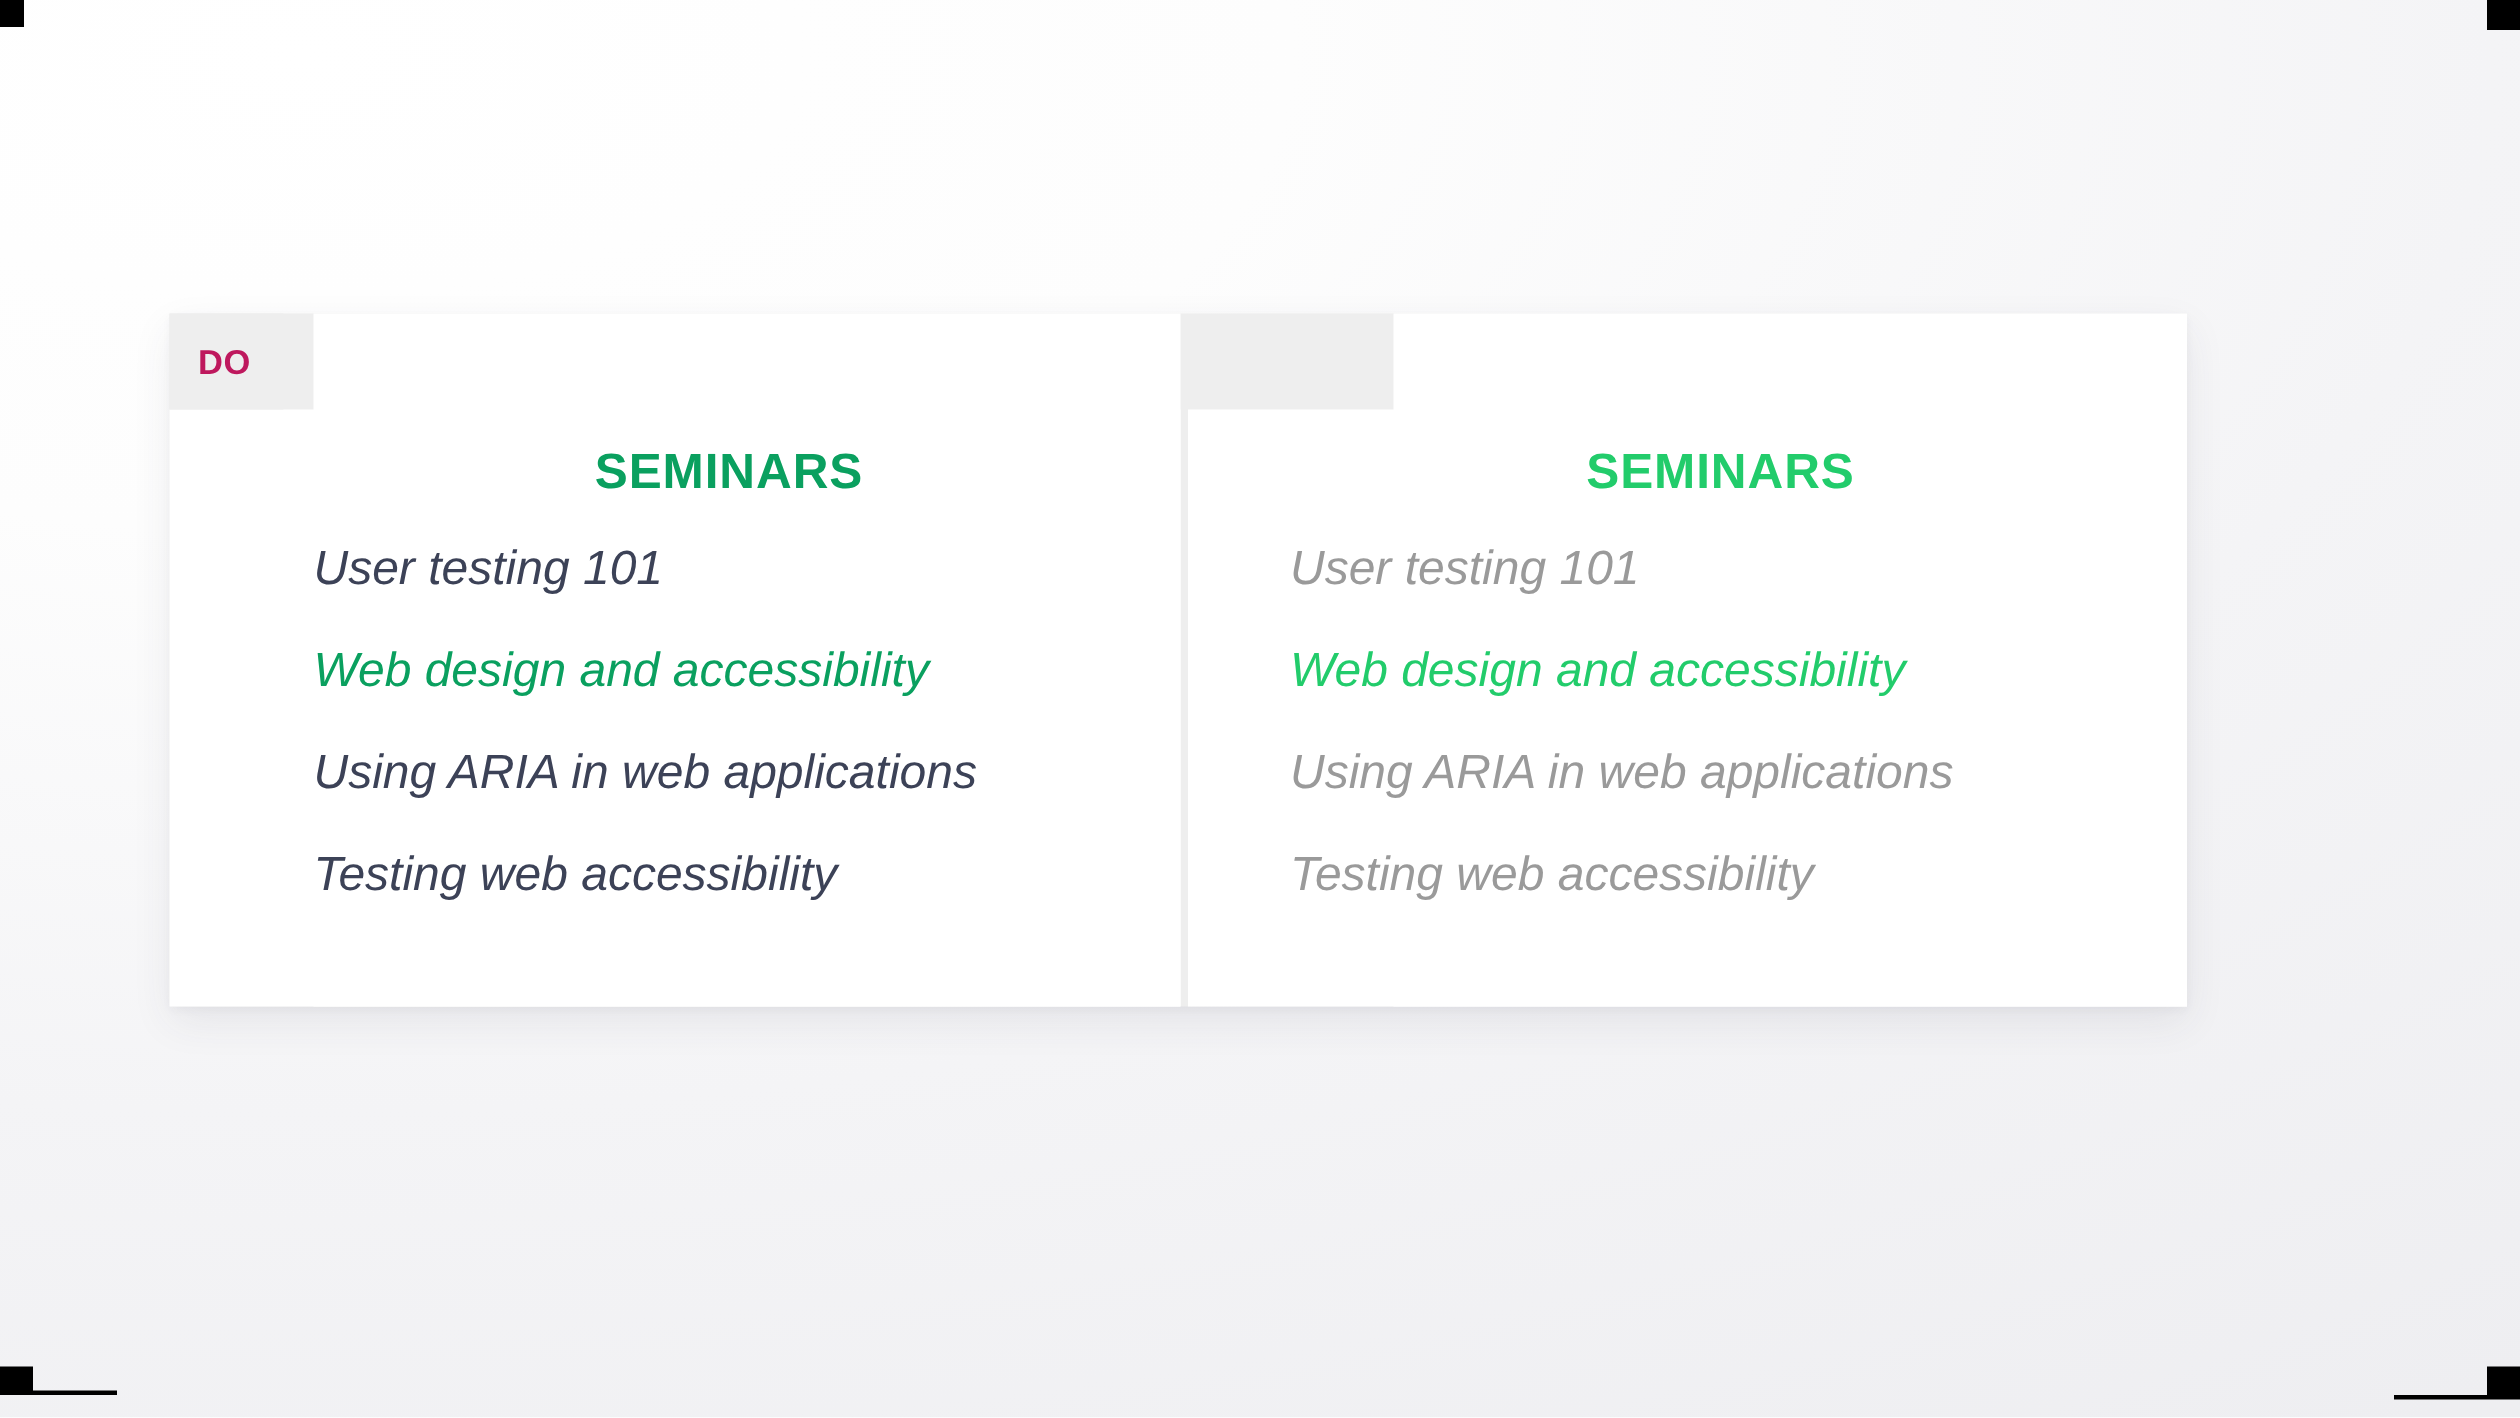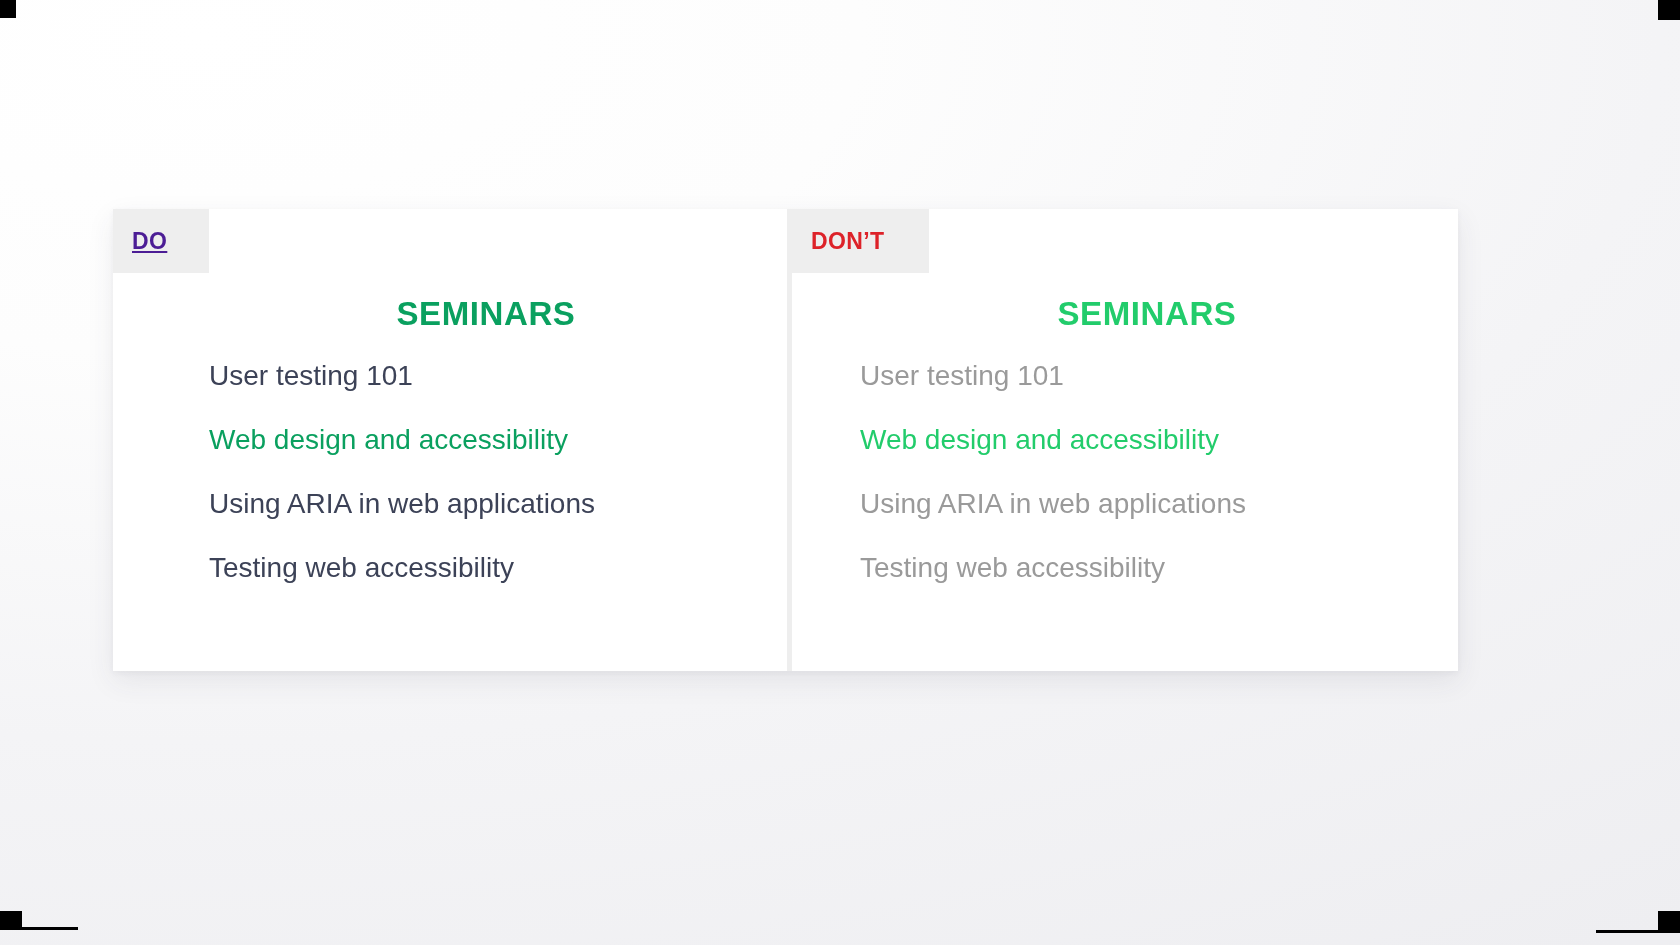--- a/index.html
+++ b/index.html
@@ -78,21 +78,21 @@
     display: flex;
     align-items: center;
     background: #eeeeee;
     z-index: 3;
     padding-left: 19px;
     padding-right: 22px;
     font-weight: 700;
     font-size: 23px;
     letter-spacing: 0.4px;
   }
-  .card.left  .badge { color: #4c1d95; text-decoration: underline; }
+  .card.left  .badge { color: #be185d; }
   .card.right .badge { color: #dd2229; }
 
   
   .sheet {
     position: absolute;
     top: 0;
     right: 0;
     bottom: 0;
     background: #ffffff;
   }
@@ -125,25 +125,26 @@
     margin-bottom: 29px;
     white-space: nowrap;
     text-align: center;
   }
   .card.left  .seminars-heading { color: #0aa05f; }
   .card.right .seminars-heading { color: #22cc6b; }
 
   .seminar-list { list-style: none; }
 
   .seminar-item {
-    font-size: 28px;
+    font-size: 32px;
     line-height: 1.0;
     margin-bottom: 36px;
     white-space: nowrap;
     font-weight: 400;
+    font-style: italic;
   }
   .seminar-item:last-child { margin-bottom: 0; }
 
   
   .card.left  .seminar-item.normal    { color: #3c4257; }
   .card.left  .seminar-item.highlight { color: #0aa05f; }
 
   
   .card.right .seminar-item.normal    { color: #9a9a9a; }
   .card.right .seminar-item.highlight { color: #22cc6b; }
@@ -187,23 +188,20 @@
           <li class="seminar-item normal">Using ARIA in web applications</li>
           <li class="seminar-item normal">Testing web accessibility</li>
         </ul>
       </div>
     </div>
 
     <div class="card right">
       <div class="sheet"></div>
       <div class="sheet-lower"></div>
 
-      <div class="badge">
-        <span>DON’T</span>
-      </div>
 
       <div class="content">
         <div class="seminars-heading">SEMINARS</div>
 
         <ul class="seminar-list">
           <li class="seminar-item normal">User testing 101</li>
           <li class="seminar-item highlight">Web design and accessibility</li>
           <li class="seminar-item normal">Using ARIA in web applications</li>
           <li class="seminar-item normal">Testing web accessibility</li>
         </ul>

